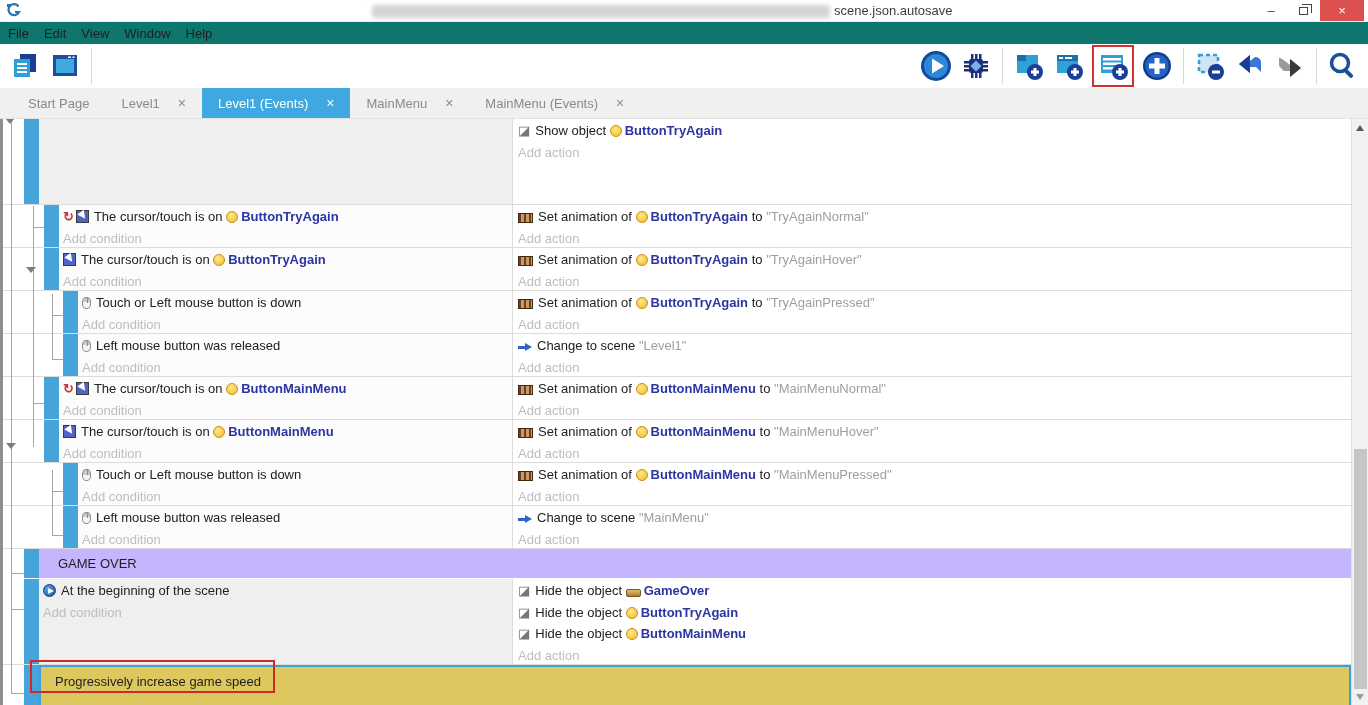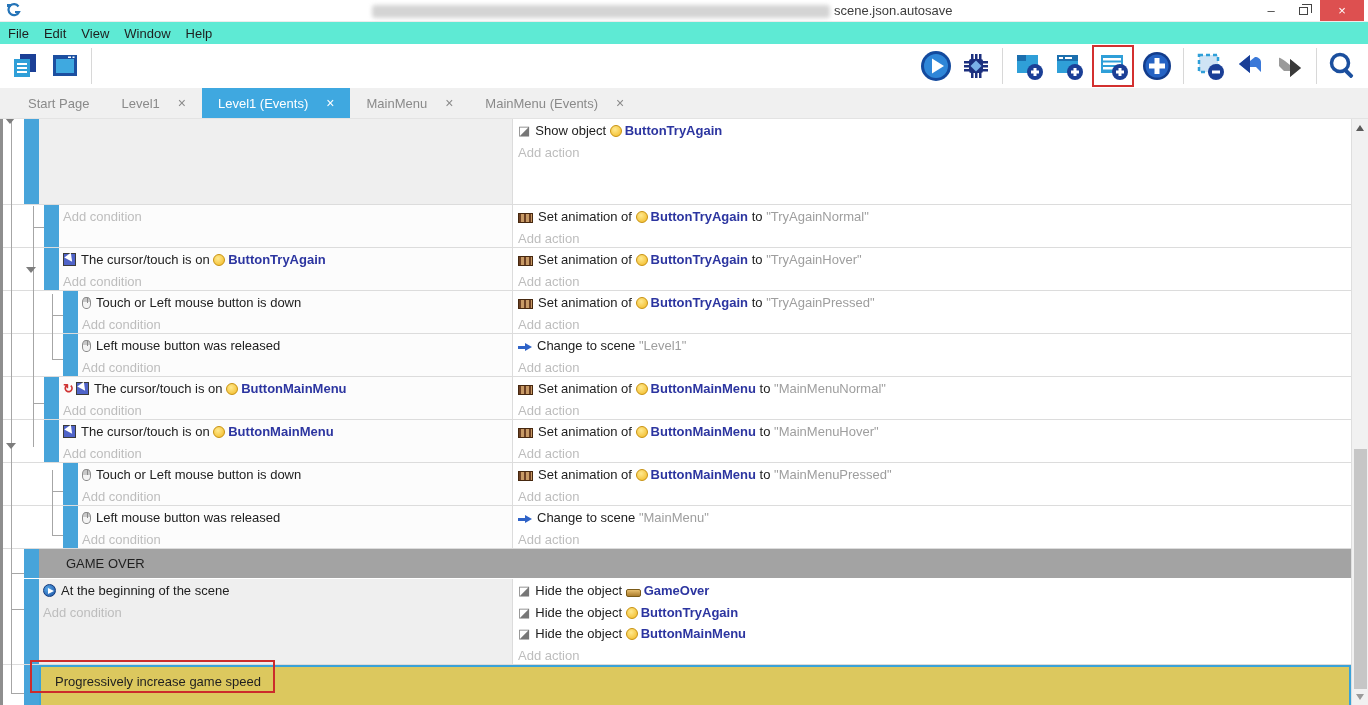--- a/index.html
+++ b/index.html
@@ -13,21 +13,21 @@
   #title-blur { position:absolute; left:372px; top:5px; width:458px; height:13px; background:#d4d4d4; border-radius:3px; filter:blur(2px); }
   #title-text { position:absolute; left:834px; top:3px; color:#3c3c3c; font-size:13px; white-space:nowrap; }
   .winbtn { position:absolute; top:0; height:21px; display:flex; align-items:center; justify-content:center; color:#444; }
   #btn-min { left:1256px; width:30px; font-size:13px; }
   #btn-restore { left:1288px; width:30px; }
   #btn-restore .sq { position:relative; width:9px; height:8px; border:1px solid #444; background:#fff; }
   #btn-restore .sq::before { content:""; position:absolute; left:2px; top:-4px; width:9px; height:8px; border:1px solid #444; border-bottom:none; border-left:none; }
   #btn-close { left:1320px; width:44px; background:#dd5050; color:#fff; font-size:13px; }
 
   
-  #menubar { position:absolute; left:0; top:22px; width:1368px; height:22px; background:#5eead4; display:flex; align-items:center; padding-left:8px; }
+  #menubar { position:absolute; left:0; top:22px; width:1368px; height:22px; background:#0f766e; display:flex; align-items:center; padding-left:8px; }
   .menu-item { padding:0 9px 0 0; margin-right:6px; color:#1e1e1e; }
 
   
   #toolbar { position:absolute; left:0; top:44px; width:1368px; height:44px; background:#fff; display:flex; align-items:center; }
   #toolbar-left { display:flex; align-items:center; gap:6px; padding-left:8px; }
   #toolbar-right { margin-left:auto; display:flex; align-items:center; gap:6px; padding-right:8px; }
   .tbtn { width:34px; height:34px; display:flex; align-items:center; justify-content:center; }
   .tsep { width:1px; height:36px; background:#d8d8d8; margin:0 3px; }
   .redbox { position:relative; border:2px solid #d3302f; padding:3px; margin:-5px 0; z-index:10; background:#fff; }
 
@@ -48,21 +48,21 @@
   .cond.rootbg { background:#efefef; }
   .cond.subbg { background:#fcfcfc; }
   .acts { flex:1; border-left:1px solid #dcdcdc; padding-left:5px; overflow:hidden; background:#fff; }
   .eline { height:21.5px; line-height:21.5px; white-space:nowrap; }
   .eline:first-child { margin-top:1px; }
   .add { color:#bdbdbd; }
   .obj { color:#2c35a0; font-weight:bold; }
   .str { color:#9e9e9e; }
 
   
-  .cbox { flex:1; background:#a3a3a3; color:#1f1f1f; padding-left:27px; display:flex; align-items:center; }
+  .cbox { flex:1; background:#c4b5fd; color:#1f1f1f; padding-left:19px; display:flex; align-items:center; }
   .cbox.selected { background:#dcc85e; border:2px solid #3aa2d8; padding-left:14px; }
   .annot-red { position:absolute; border:2px solid #cc2b2b; z-index:6; pointer-events:none; }
 
   
   #tree { position:absolute; left:0; top:0; width:120px; height:586px; pointer-events:none; z-index:4; }
   .tline { position:absolute; background:#a6a6a6; }
   .tri { position:absolute; width:0; height:0; border:5px solid transparent; border-top:6px solid #7d7d7d; border-bottom:none; }
 
   
   .ic { display:inline-block; vertical-align:-2px; margin-right:5px; }
@@ -265,20 +265,21 @@
           <div class="cond rootbg" style="width: 473px;"></div>
           <div class="acts">
             <div class="eline"><span class="ic-show">◪</span><span>Show object </span><span class="ic ic-obj-button"></span><span class="obj">ButtonTryAgain</span></div>
             <div class="eline add">Add action</div>
           </div>
         </div>
         <div class="row" style="height: 43px;">
           <div class="gutter" style="width: 41px;"></div>
           <div class="bar"></div>
           <div class="cond subbg" style="width: 453px;">
+            <div class="eline"><span class="ic-invert">↻</span><span class="ic ic-cursor"></span><span>The cursor/touch is on </span><span class="ic ic-obj-button"></span><span class="obj">ButtonTryAgain</span></div>
             <div class="eline add">Add condition</div>
           </div>
           <div class="acts">
             <div class="eline"><span class="ic ic-anim"></span><span>Set animation of </span><span class="ic ic-obj-button"></span><span class="obj">ButtonTryAgain</span><span> to </span><span class="str">"TryAgainNormal"</span></div>
             <div class="eline add">Add action</div>
           </div>
         </div>
         <div class="row" style="height: 43px;">
           <div class="gutter" style="width: 41px;"></div>
           <div class="bar"></div>

